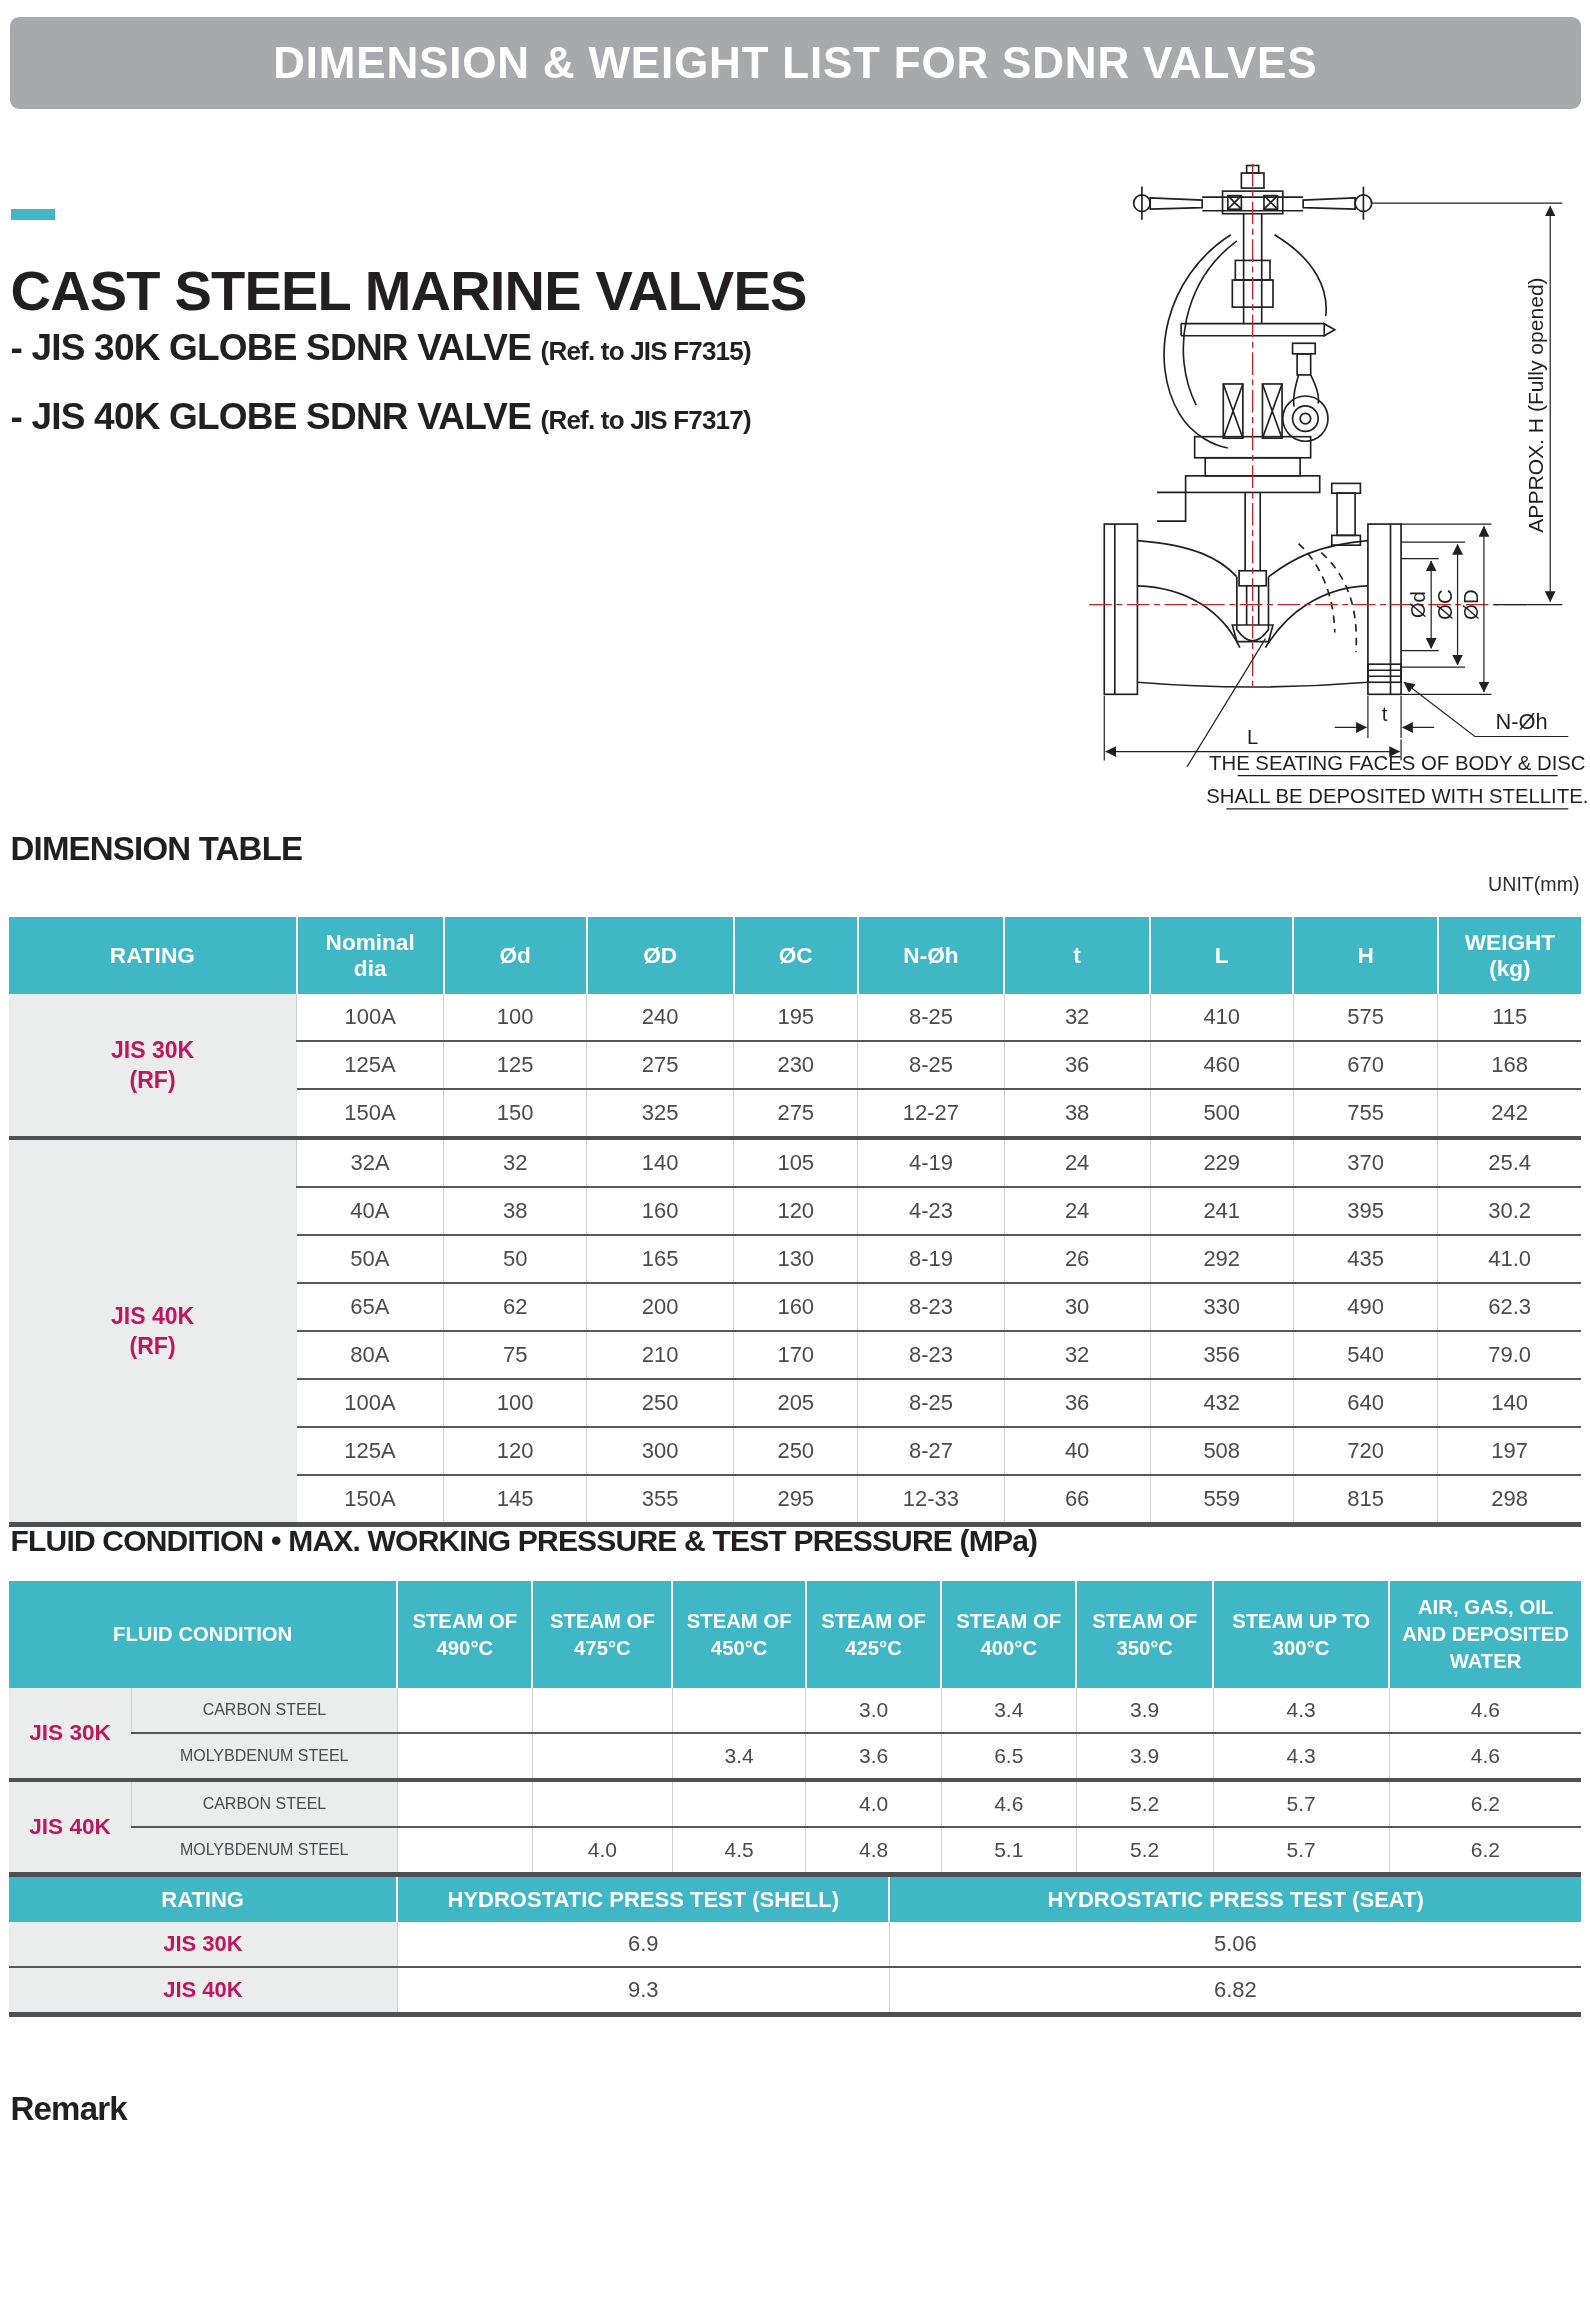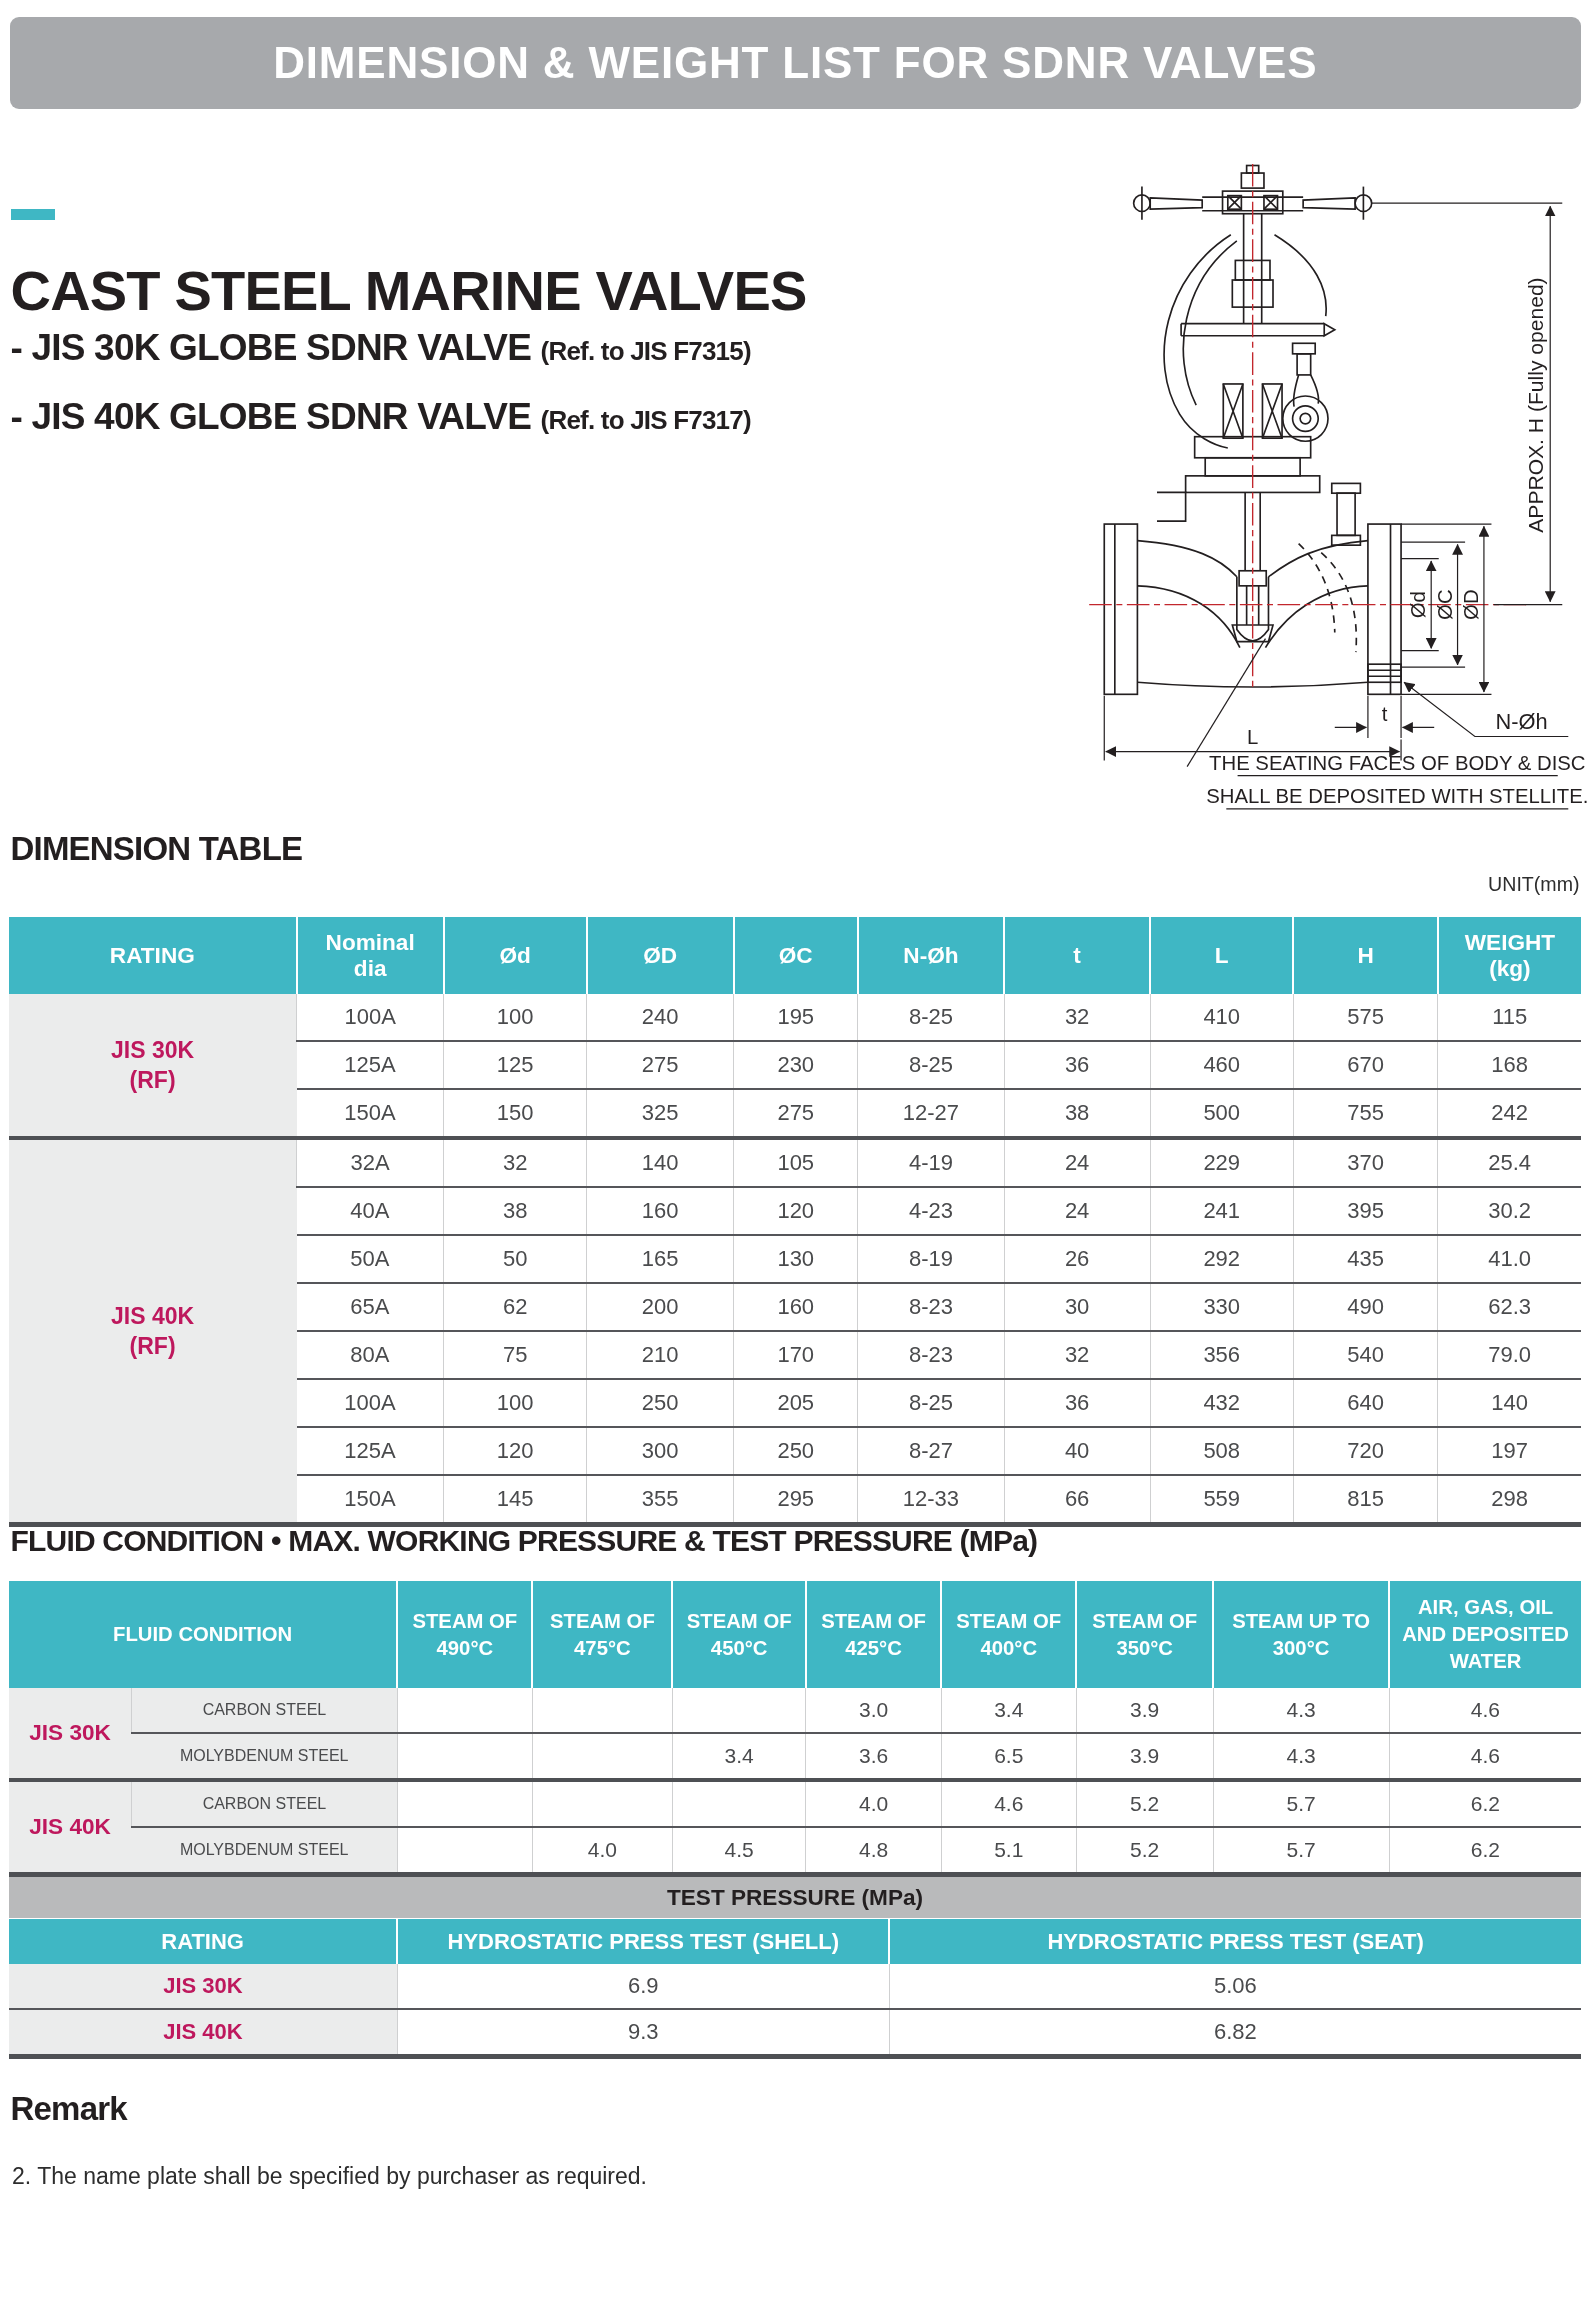--- a/index.html
+++ b/index.html
@@ -455,21 +455,20 @@
           <td>4.5</td>
           <td>4.8</td>
           <td>5.1</td>
           <td>5.2</td>
           <td>5.7</td>
           <td>6.2</td>
         </tr>
       </tbody>
   </table>
 
-  <div id="test-banner">TEST PRESSURE (MPa)</div>
 
   <table id="test-table">
     <colgroup>
         <col style="width:24.7%">
         <col style="width:31.3%">
         <col style="width:44%">
       </colgroup>
     <thead>
         <tr>
           <th>RATING</th>
@@ -487,15 +486,14 @@
           <td class="rating-cell">JIS 40K</td>
           <td>9.3</td>
           <td>6.82</td>
         </tr>
       </tbody>
   </table>
 </div>
 
 <div id="remark-title" class="abs section-h">Remark</div>
 <div id="remark-list" class="abs">
-  <div class="remark-item">2. The name plate shall be specified by purchaser as required.</div>
 </div>
 
 
 </body></html>

